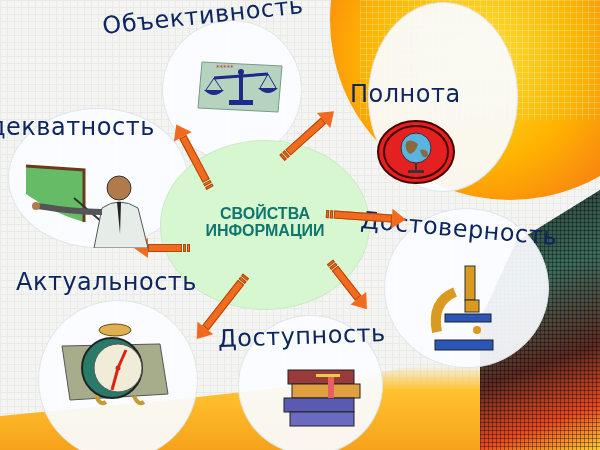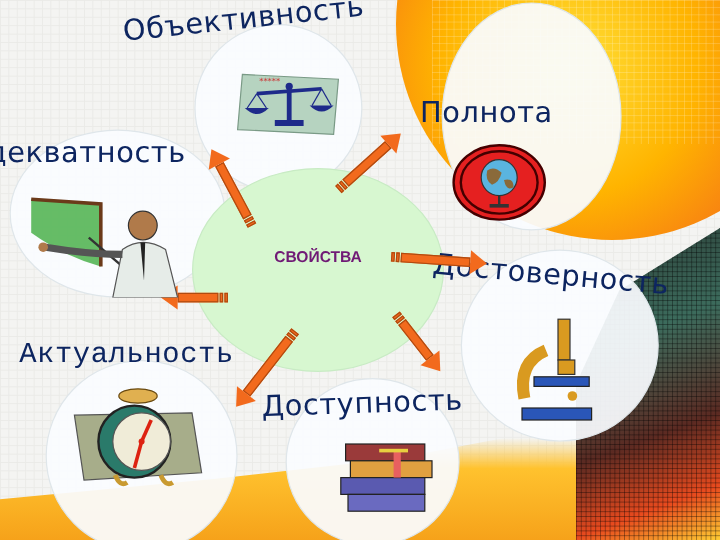--- a/index.html
+++ b/index.html
@@ -49,22 +49,22 @@
     background:rgba(250,252,255,0.93);
     border:1px solid #dfe6ea;
   }
   .center {
     position:absolute; left:160px; top:140px; width:210px; height:170px; border-radius:50%;
     background:#d7f7d0;
     border:1px solid #c8ebc4;
   }
   .center-label {
     position:absolute; left:160px; top:205px; width:210px;
-    text-align:center; color:#701a75; font-weight:bold;
-    font-family:"Liberation Sans", sans-serif; font-size:13px; line-height:17px;
+    text-align:center; color:#0f766e; font-weight:bold;
+    font-family:"Liberation Sans", sans-serif; font-size:16px; line-height:17px;
   }
   .prop-label {
     position:absolute; color:#0d2560; font-family:"DejaVu Sans", sans-serif;
     font-size:24px; white-space:nowrap; letter-spacing:0.5px;
   }
 
   .arrow { position:absolute; height:12px; transform-origin:0 50%; }
   .arrow .shaft { position:absolute; left:8px; top:2px; height:8px; background:#f26a1d; border:1px solid #b04a10; }
   .arrow .tail1, .arrow .tail2 { position:absolute; top:2px; width:3px; height:8px; background:#f26a1d; border:1px solid #b04a10; }
   .arrow .tail1 { left:0; }
@@ -89,27 +89,28 @@
 <div class="bubble" style="left:162px;top:20px;width:140px;height:140px;"></div>
 <div class="bubble" style="left:368px;top:2px;width:150px;height:190px;"></div>
 <div class="bubble" style="left:8px;top:108px;width:180px;height:140px;"></div>
 <div class="bubble" style="left:384px;top:208px;width:165px;height:160px;"></div>
 <div class="bubble" style="left:38px;top:300px;width:160px;height:160px;"></div>
 <div class="bubble" style="left:238px;top:315px;width:145px;height:140px;"></div>
 
 <div class="center"></div>
 <div class="center-label">
   <div>СВОЙСТВА</div>
+  <div>ИНФОРМАЦИИ</div>
 </div>
 
 <div class="prop-label" style="left:104px;top:12px;transform:rotate(-6deg);transform-origin:0 100%;">Объективность</div>
 <div class="prop-label" style="left:350px;top:80px;">Полнота</div>
 <div class="prop-label" style="left:-28px;top:113px;">Адекватность</div>
 <div class="prop-label" style="left:362px;top:206px;transform:rotate(5deg);transform-origin:0 0;">Достоверность</div>
-<div class="prop-label" style="left:16px;top:283px;font-family:Liberation Mono, monospace;">Актуальность</div>
+<div class="prop-label" style="left:16px;top:268px;">Актуальность</div>
 <div class="prop-label" style="left:218px;top:322px;transform:rotate(-2deg);">Доступность</div>
 
 <div class="arrow" style="left:210px;top:182px;width:72px;transform:rotate(-118deg);">
   <div class="tail1"></div>
     <div class="tail2"></div>
     <div class="shaft" style="width:50px;"></div>
     <div class="head" style="left:58px;"></div>
 </div>
 <div class="arrow" style="left:282px;top:152px;width:70px;transform:rotate(-42deg);">
   <div class="tail1"></div>

